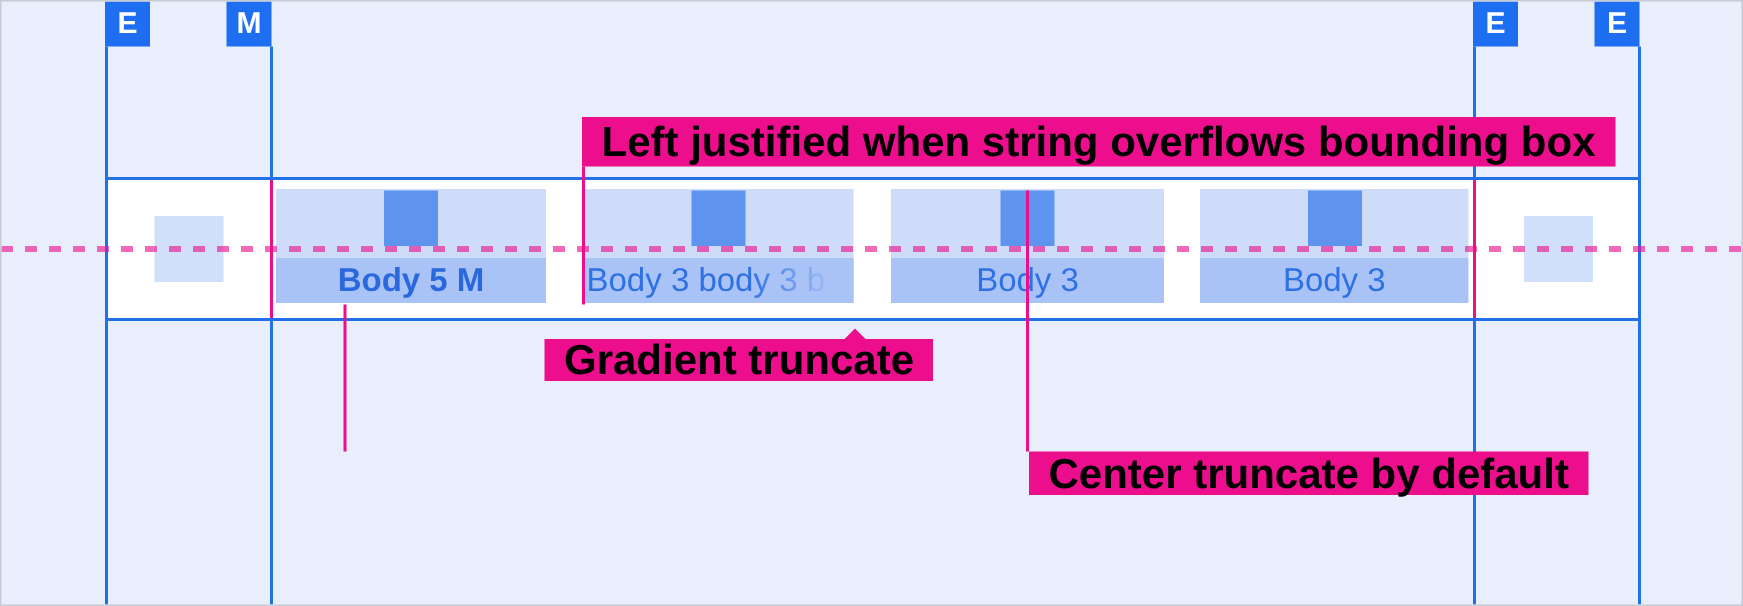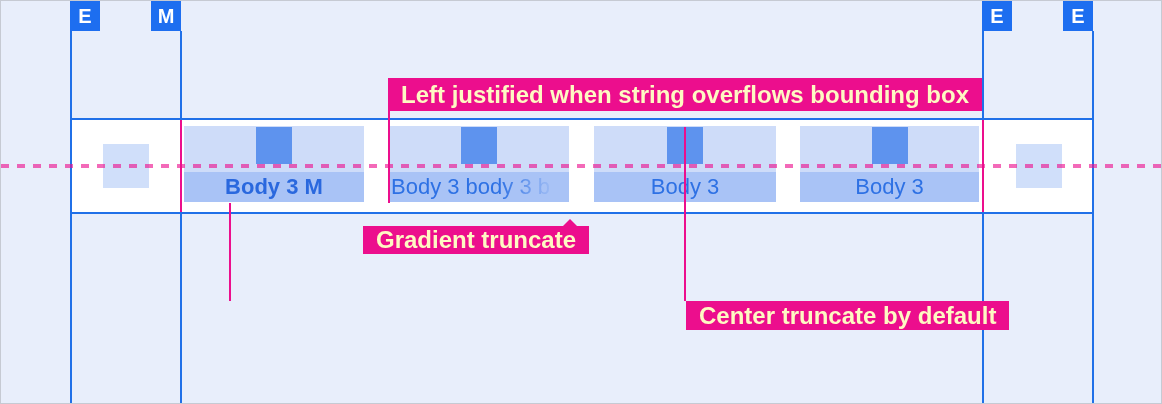--- a/index.html
+++ b/index.html
@@ -48,22 +48,22 @@
   
   .dashline{
     left:0;top:163px;width:1162px;height:4px;
     background:repeating-linear-gradient(90deg,
       rgba(236,14,141,0.62) 0 8px, rgba(236,14,141,0) 8px 16px);
   }
   
   .leader{width:2px;background:#ec0e8d;}
   
   .note{
-    background:#ec0e8d;color:#fef9c3;
-    font-weight:bold;font-size:24px;
+    background:#ec0e8d;color:#000000;
+    font-weight:bold;font-size:28px;
     padding:0 13px;white-space:nowrap;
   }
   .caret-up{
     width:0;height:0;top:-7px;
     border-left:8px solid transparent;
     border-right:8px solid transparent;
     border-bottom:8px solid #ec0e8d;
   }
 </style>
 </head>
@@ -82,21 +82,21 @@
   <div class="abs vline" style="left:1091px;top:213px;height:189px;"></div>
 
   <div class="abs tabbar"></div>
 
   <div class="abs edge-square" style="left:102px;"></div>
   <div class="abs edge-square" style="left:1015px;"></div>
 
   <div class="abs tab" style="left:183px;width:180px;">
     <div class="abs tab-bg"></div>
     <div class="abs tab-icon"></div>
-    <div class="abs tab-band active">Body 3 M</div>
+    <div class="abs tab-band active">Body 5 M</div>
   </div>
 
   <div class="abs tab" style="left:388px;width:180px;">
     <div class="abs tab-bg"></div>
     <div class="abs tab-icon"></div>
     <div class="abs tab-band leftalign">Body 3 body 3 b</div>
     <div class="abs fade-overlay" style="top:46px;"></div>
   </div>
 
   <div class="abs tab" style="left:593px;width:182px;">

